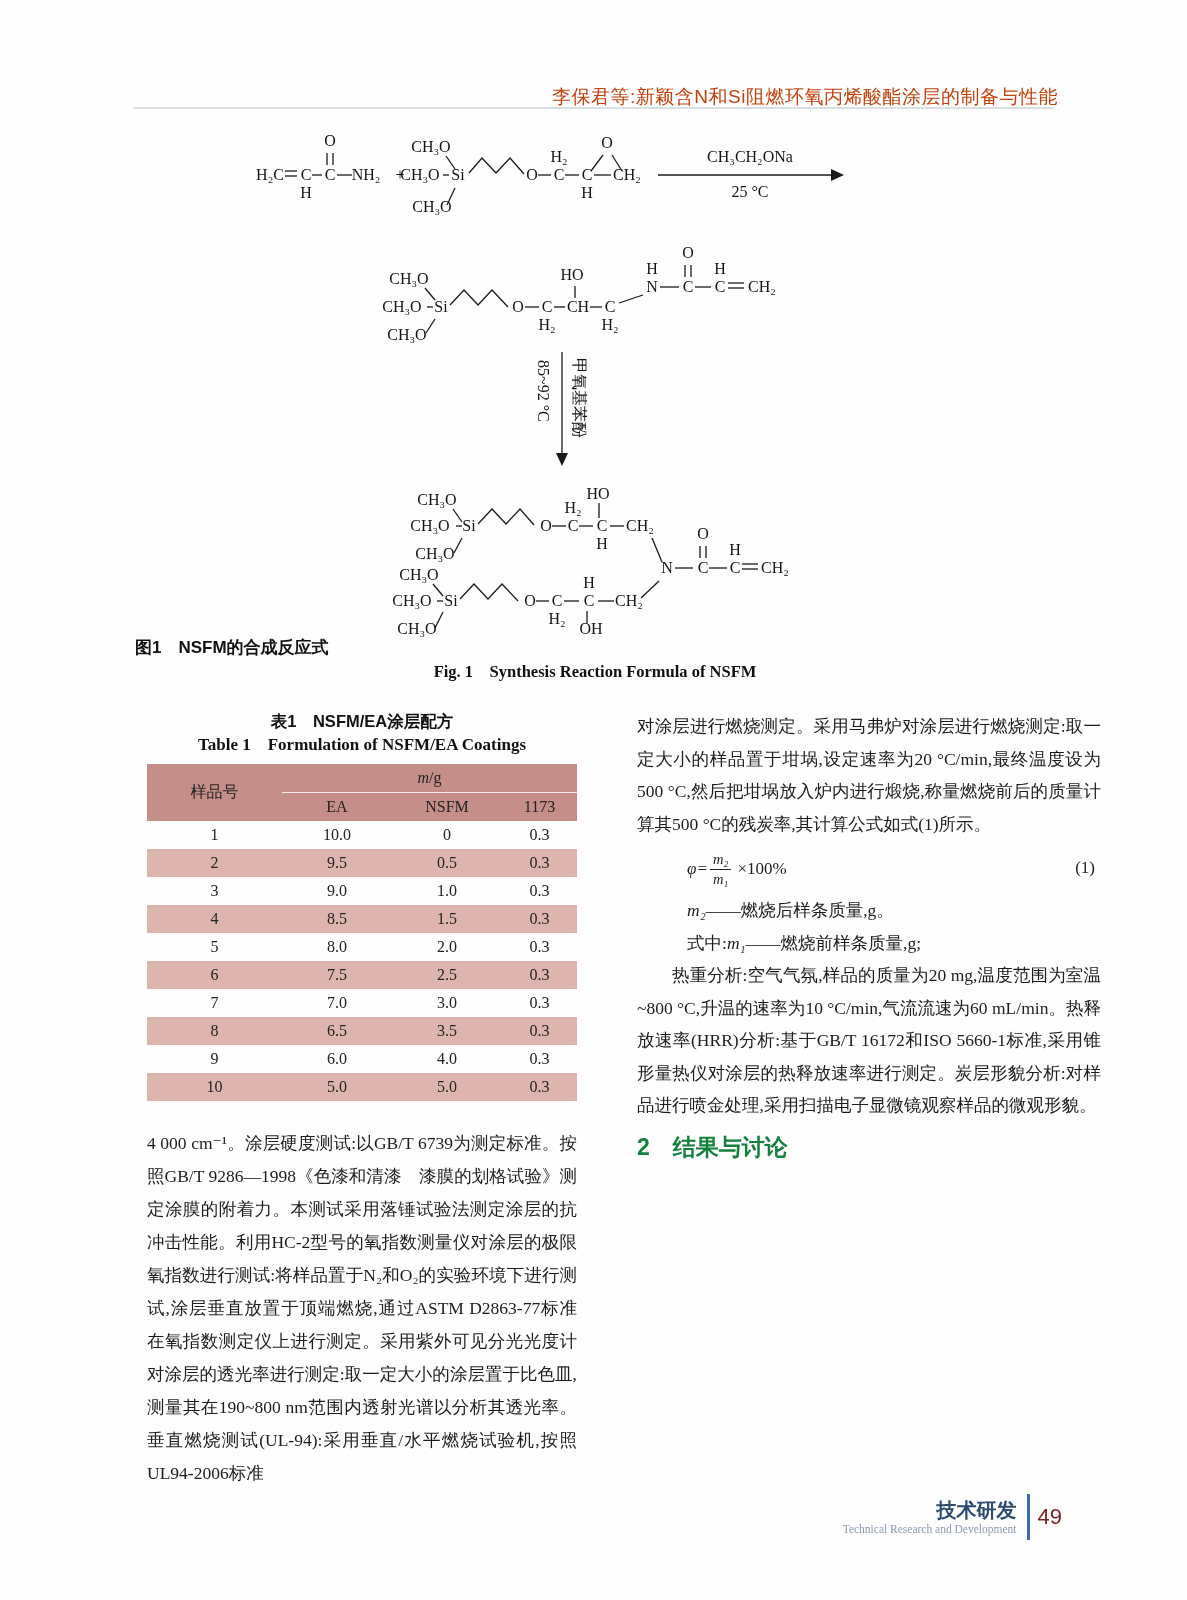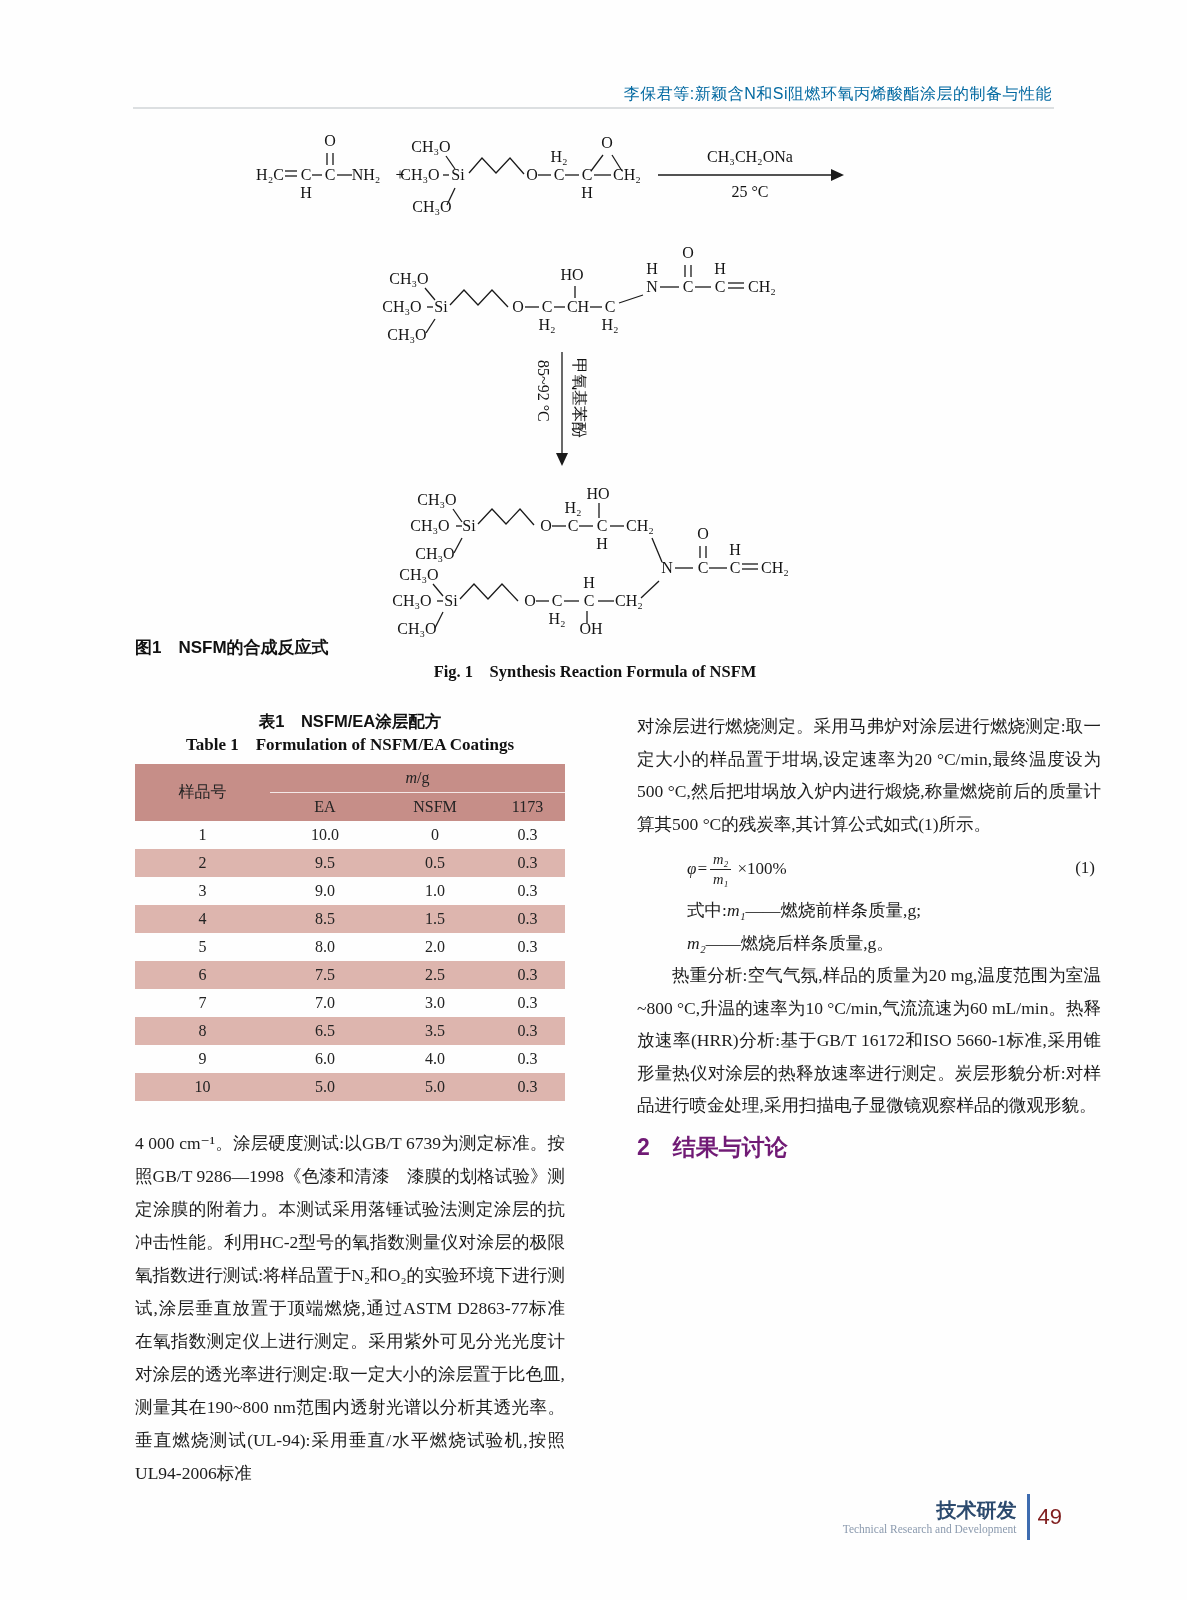--- a/index.html
+++ b/index.html
@@ -3,39 +3,39 @@
 <meta charset="utf-8">
 <style>
   html,body{margin:0;padding:0;background:#e9e9e9;}
   .page{
     position:relative;width:1187px;height:1600px;background:#fefefe;
     margin:0 auto;overflow:hidden;
     font-family:"Liberation Serif","DejaVu Serif",serif;color:#1c1c1c;
   }
   
   .running-head{
-    position:absolute;top:84px;right:135px;
-    font-size:16px;color:#0369a1;letter-spacing:.5px;
+    position:absolute;top:84px;right:129px;
+    font-size:19px;color:#c2410c;letter-spacing:.5px;
     font-family:"Liberation Sans","DejaVu Sans",sans-serif;
   }
   .head-rule{position:absolute;top:107px;left:133px;right:133px;height:2px;background:#dcdfe1;}
   
   .scheme{position:absolute;left:128px;top:122px;width:930px;height:515px;}
   .scheme svg{width:100%;height:100%;}
   .scheme text{fill:#141414;font-family:"Liberation Serif","DejaVu Serif",serif;font-size:16px;}
   .scheme .bond{stroke:#1a1a1a;stroke-width:1.3;fill:none;}
   .scheme .head{fill:#1a1a1a;stroke:none;}
   
   .fig-cap-cn{position:absolute;left:135px;top:636px;width:920px;text-align:left;
     font-family:"Liberation Sans","DejaVu Sans",sans-serif;font-weight:bold;font-size:17px;color:#111;}
   .fig-cap-en{position:absolute;left:135px;top:661px;width:920px;text-align:center;
     font-weight:bold;font-size:16.5px;color:#111;}
   
   .col{position:absolute;top:710px;width:430px;}
-  .col-left{left:135px;}
+  .col-left{left:147px;}
   .col-right{left:593px;width:464px;margin-left:44px;}
   .para{font-size:17.5px;line-height:33px;text-align:justify;color:#1c1c1c;}
   .col-right .para{line-height:32.5px;}
   .indent{text-indent:2em;}
   
   .tbl-cap-cn{text-align:center;font-family:"Liberation Sans","DejaVu Sans",sans-serif;
     font-weight:bold;font-size:16.5px;line-height:22px;color:#111;}
   .tbl-cap-en{text-align:center;font-weight:bold;font-size:17px;line-height:22px;margin-top:2px;color:#111;}
   table.formulation{border-collapse:collapse;width:430px;margin-top:8px;font-size:16px;color:#232323;}
   table.formulation th,table.formulation td{font-weight:normal;text-align:center;padding:0;height:28px;}
@@ -48,21 +48,21 @@
   .equation{position:relative;margin:6px 0 2px 50px;height:46px;display:flex;align-items:center;font-size:17px;}
   .eq-lhs,.frac{font-style:italic;}
   .frac{display:inline-block;text-align:center;vertical-align:middle;margin:0 6px 0 2px;font-size:14.5px;line-height:1.15;}
   .frac-num{display:block;border-bottom:1.4px solid #222;padding:0 3px 1px;}
   .frac-den{display:block;padding-top:1px;}
   .eq-number{position:absolute;right:6px;top:12px;font-size:17px;}
   .where{font-size:17.5px;line-height:32.5px;padding-left:50px;}
   .var{font-style:italic;}
   
   .h2{font-family:"Liberation Sans","DejaVu Sans",sans-serif;font-weight:bold;
-      font-size:23px;color:#701a75;margin:10px 0 6px;line-height:30px;}
+      font-size:23px;color:#15803d;margin:10px 0 6px;line-height:30px;}
   .h21{font-family:"Liberation Sans","DejaVu Sans",sans-serif;font-weight:bold;
       font-size:17.5px;color:#a83a2a;margin:2px 0 6px;line-height:26px;}
   
   .footer{position:absolute;top:1494px;right:125px;display:flex;align-items:center;}
   .footer-txt{text-align:right;}
   .footer-cn{font-family:"Liberation Sans","DejaVu Sans",sans-serif;font-weight:bold;
     font-size:20px;color:#2c4a6e;line-height:24px;}
   .footer-en{font-size:11.5px;color:#8b9aae;line-height:14px;}
   .footer-bar{width:3px;height:46px;background:#3e6cb0;margin:0 8px 0 10px;}
   .footer-num{font-family:"Liberation Sans","DejaVu Sans",sans-serif;
@@ -301,22 +301,22 @@
     <div class="para">对涂层进行燃烧测定。采用马弗炉对涂层进行燃烧测定:取一定大小的样品置于坩埚,设定速率为20 °C/min,最终温度设为500 °C,然后把坩埚放入炉内进行煅烧,称量燃烧前后的质量计算其500 °C的残炭率,其计算公式如式(1)所示。</div>
     <div class="equation">
       <span class="eq-lhs">φ=</span>
       <span class="frac">
         <span class="frac-num">m₂</span>
         <span class="frac-den">m₁</span>
       </span>
       <span class="eq-rhs">×100%</span>
       <span class="eq-number">(1)</span>
     </div>
+    <div class="where"><span class="var">m₂</span><span>——燃烧后样条质量,g。</span></div>
     <div class="where"><span>式中:</span><span class="var">m₁</span><span>——燃烧前样条质量,g;</span></div>
-    <div class="where"><span class="var">m₂</span><span>——燃烧后样条质量,g。</span></div>
     <div class="para indent">热重分析:空气气氛,样品的质量为20 mg,温度范围为室温~800 °C,升温的速率为10 °C/min,气流流速为60 mL/min。热释放速率(HRR)分析:基于GB/T 16172和ISO 5660-1标准,采用锥形量热仪对涂层的热释放速率进行测定。炭层形貌分析:对样品进行喷金处理,采用扫描电子显微镜观察样品的微观形貌。</div>
     <div class="h2">2　结果与讨论</div>
   </div>
 
   <div class="footer">
     <div class="footer-txt">
       <div class="footer-cn">技术研发</div>
       <div class="footer-en">Technical Research and Development</div>
     </div>
     <div class="footer-bar"></div>

